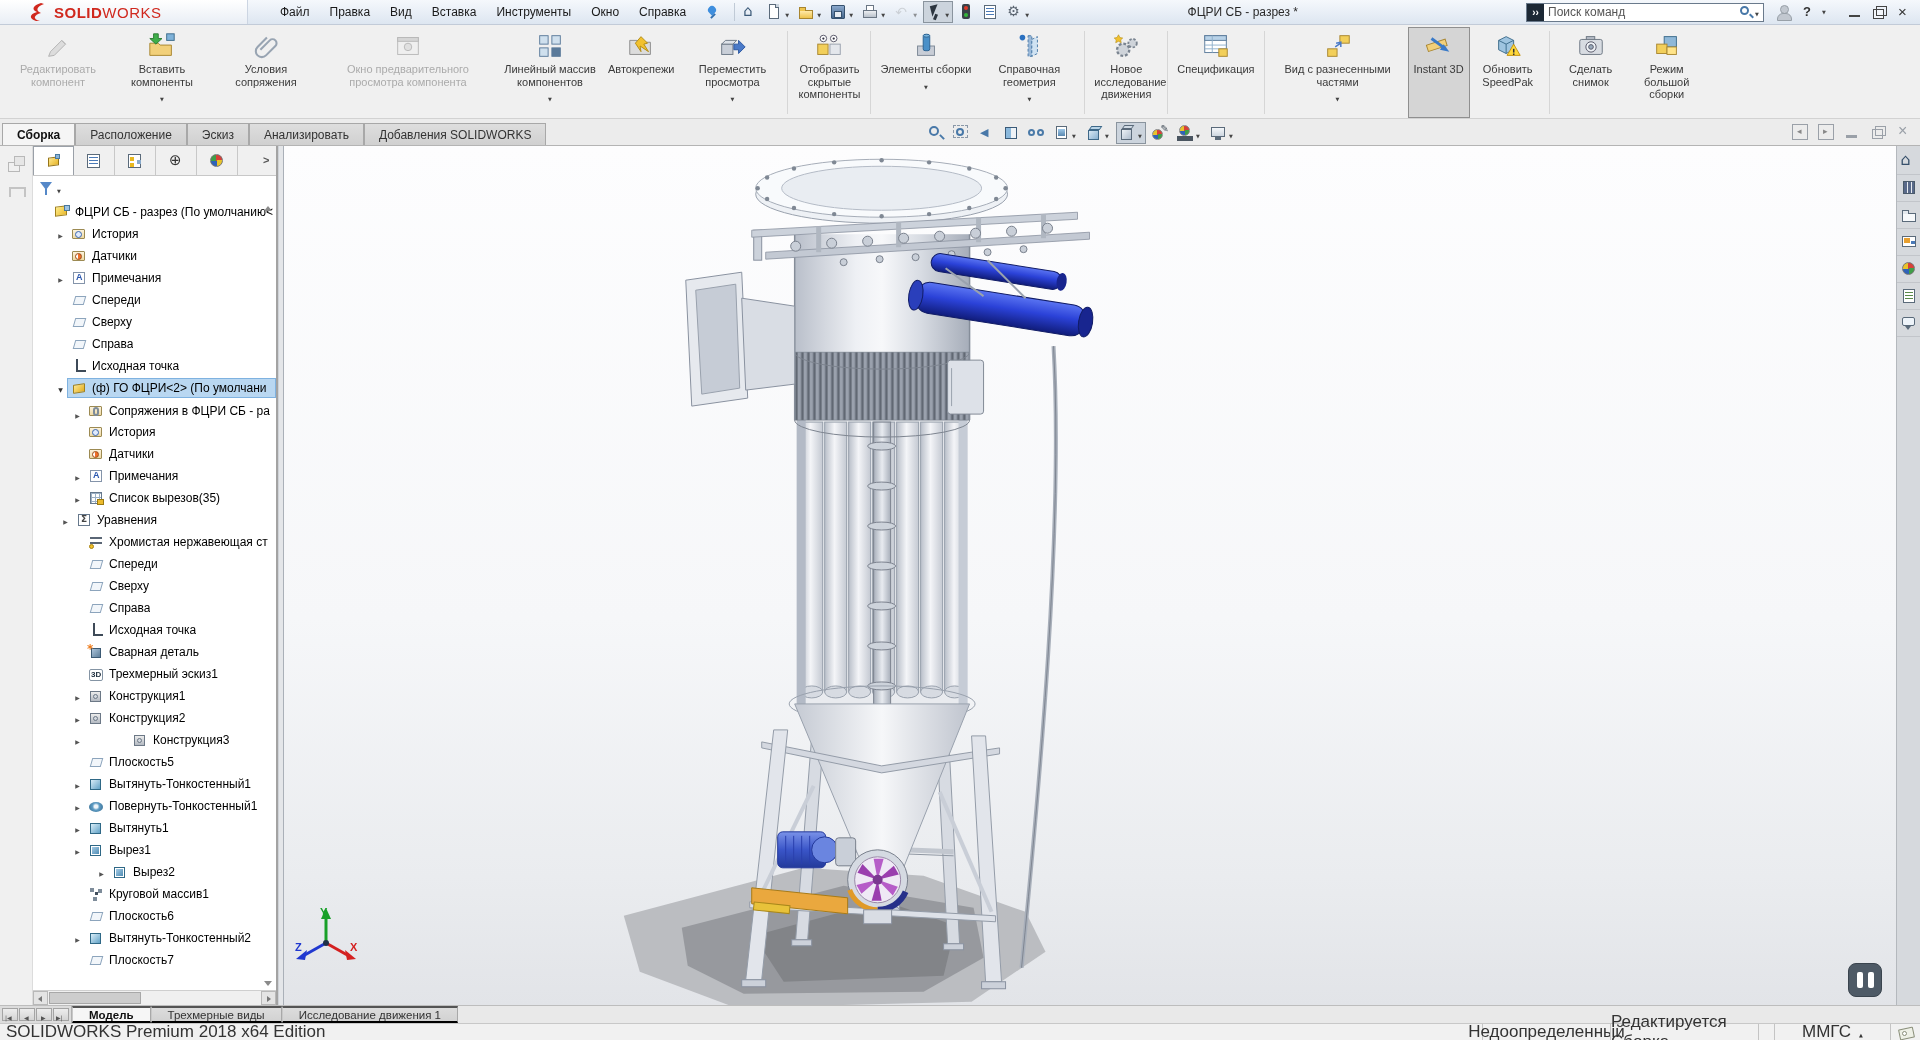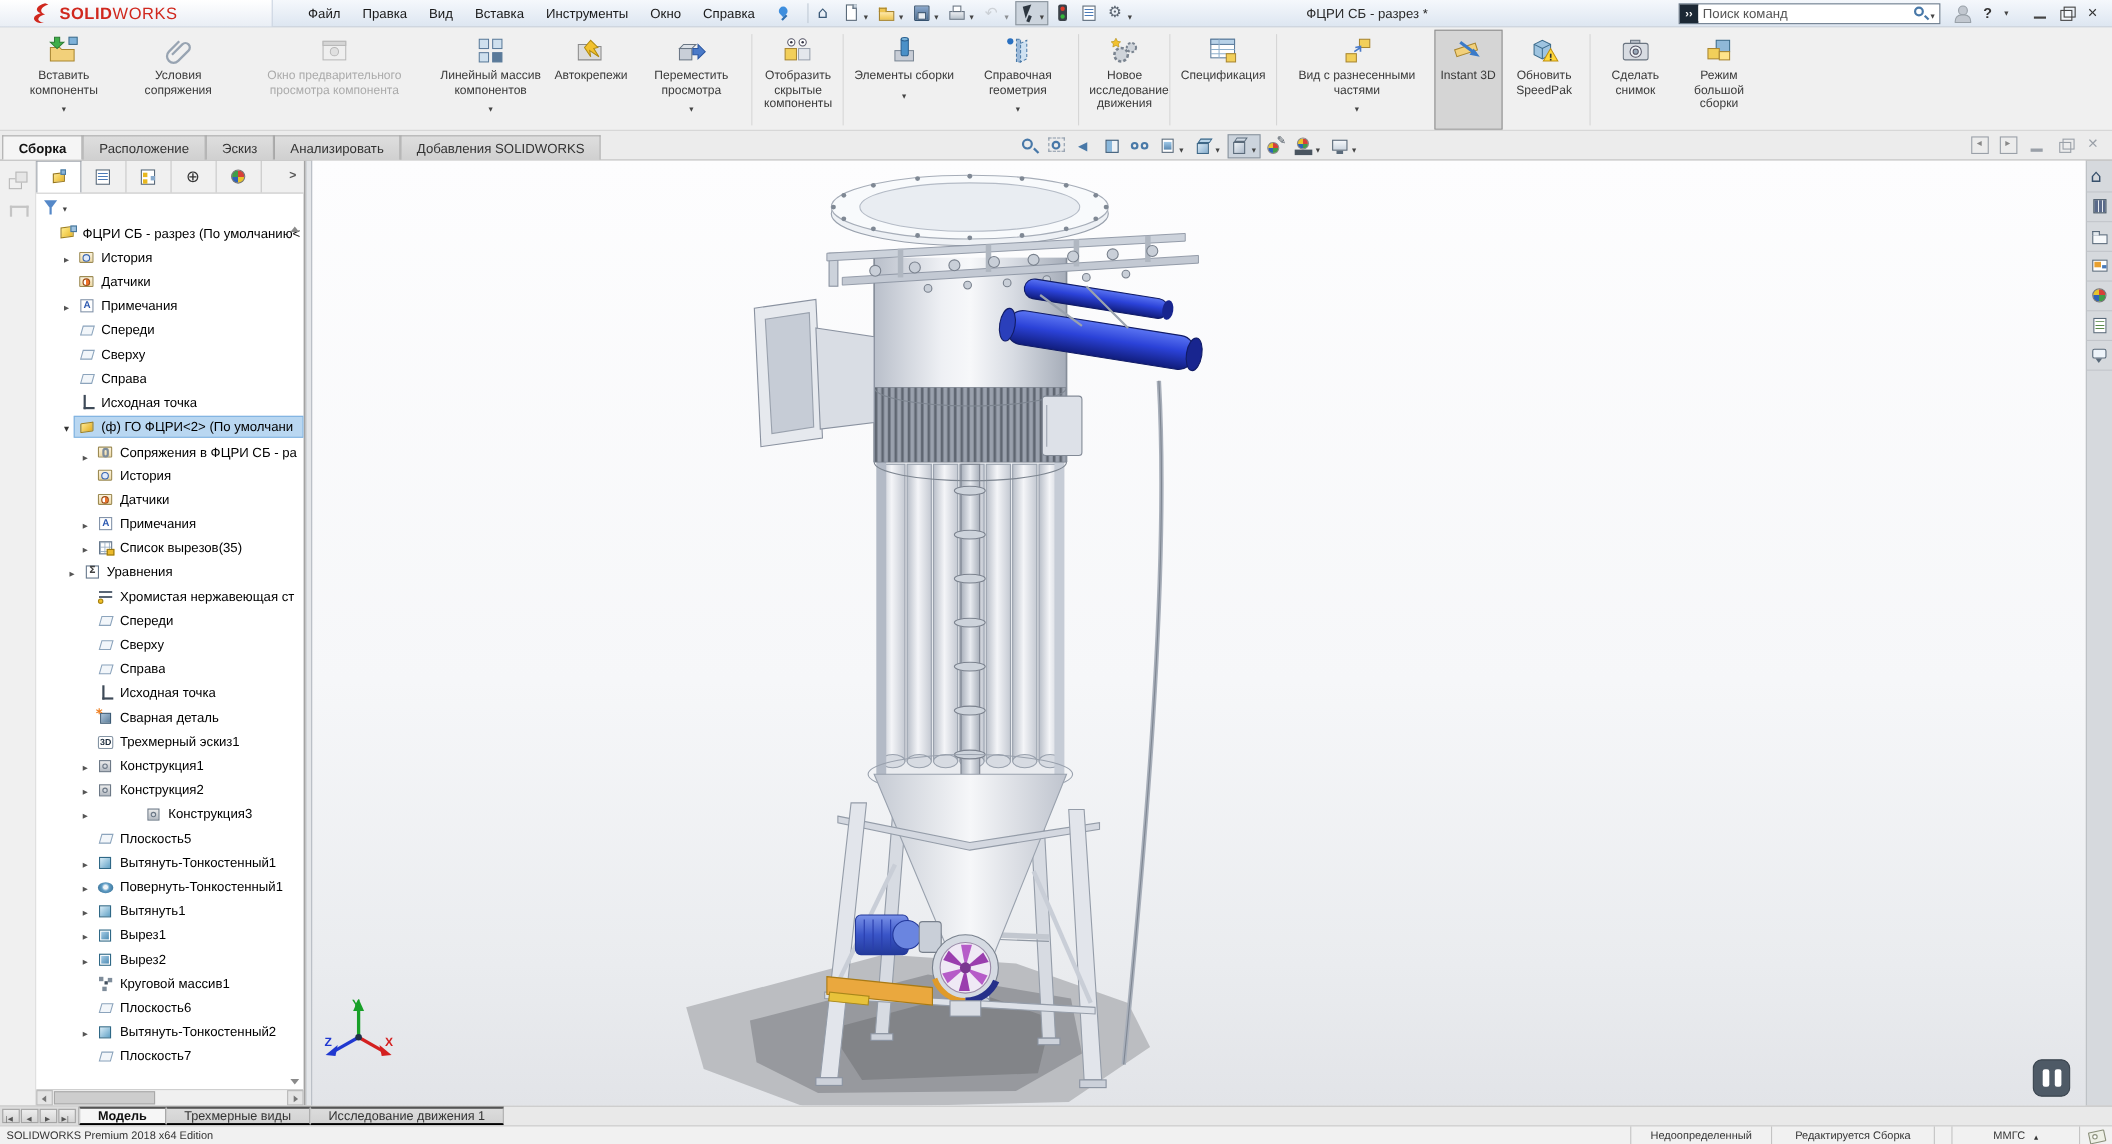--- a/index.html
+++ b/index.html
@@ -213,21 +213,21 @@
 .pausebtn i{display:block;width:6px;height:16px;background:#fff;border-radius:2px}
 .taskpane{width:24px;background:#d6d9dd;border-left:1px solid #b4b8bd;display:flex;flex-direction:column;align-items:center;padding-top:2px}
 .tpbtn{width:24px;height:27px;display:flex;align-items:center;justify-content:center;border:0;border-bottom:1px solid #c2c5ca;background:none}
 
 
 .bottombar{background:#e9e9e9;border-top:1px solid #bdbdbd;display:flex;align-items:stretch}
 .bnav{display:flex;align-items:center;background:#dcdcdc;border-right:1px solid #b0b0b0;padding:0 2px;gap:1px}
 .bnav-btn{width:16px;height:13px;background:linear-gradient(#ededed,#d4d4d4);border:1px solid #a4a4a4;position:relative;padding:0}
 .btab{padding:0 16px;font-size:11.5px;color:#333;background:linear-gradient(#dcdcdc,#d2d2d2);border-right:1px solid #a8a8a8;border-left:1px solid #c8c8c8;display:flex;align-items:center;cursor:default}
 .btab.active{background:#f6f6f6;font-weight:bold;color:#111}
-.statusbar{background:#f1f1f1;border-top:1px solid #c8c8c8;display:flex;align-items:center;font-size:10px;color:#333}
+.statusbar{background:#f1f1f1;border-top:1px solid #c8c8c8;display:flex;align-items:center;font-size:17px;color:#333}
 .sb-left{padding-left:6px}
 .sb-cell{border-left:1px solid #c4c4c4;height:100%;display:flex;align-items:center;justify-content:center}
 .sb-state{width:128px;margin-left:auto}
 .sb-mode{width:148px}
 .sb-gap{width:16px}
 .sb-units{width:116px;gap:8px}
 .units-arrow::before{content:'▲';font-size:5px;color:#333;font-family:"DejaVu Sans",sans-serif}
 .g-tag-icon{position:relative;width:22px;height:16px}
 .g-tag-icon::before{content:'';position:absolute;left:4px;top:4px;width:13px;height:9px;background:#eef0e6;border:1px solid #8a8f7a;border-radius:1px;transform:rotate(-12deg)}
 .g-tag-icon::after{content:'';position:absolute;left:7px;top:7px;width:3px;height:3px;border:1px solid #8a8f7a;border-radius:50%;background:#fff}
@@ -305,20 +305,27 @@
       <span class="awc-user"></span>
       <span class="awc-help"></span>
       <span class="dd"></span>
       <span class="awc-min"></span>
       <span class="awc-restore"></span>
       <span class="awc-close"></span>
     </div>
   </div>
 
   <div class="ribbon">
+    <button class="rbtn disabled">
+      <span class="ric"><svg viewBox="0 0 32 32">
+            <path d="M8 22 L20 10 l4 4 L12 26 l-6 1 z" fill="#dcdcdc" stroke="#b0b0b0"></path>
+            <path d="M20 10 l4 4" stroke="#b0b0b0"></path>
+          </svg></span>
+      <span class="rlab">Редактировать компонент</span>
+    </button>
     <button class="rbtn">
       <span class="ric"><svg viewBox="0 0 32 32">
             <path d="M3 13 h9 l2 2 h12 v11 H3z" fill="#f2d07a" stroke="#a8852f"></path>
             <path d="M7 3 h5 v5 h4 l-6.5 6 L3 8 h4z" fill="#3fae49" stroke="#2d7c34"></path>
             <rect x="21" y="3" width="8" height="7" fill="#7fb2d9" stroke="#3a6a8a"></rect>
           </svg></span>
       <span class="rlab">Вставить компоненты</span>
       <span class="rdd"></span>
     </button>
     <button class="rbtn">
@@ -754,21 +761,21 @@
               <span class="tlabel">Вытянуть1</span>
             </span>
           </div>
           <div class="trow" style="padding-left: 38px;">
             <span class="tarr closed"></span>
             <span class="hl">
               <span class="ti ti-cut-icon"></span>
               <span class="tlabel">Вырез1</span>
             </span>
           </div>
-          <div class="trow" style="padding-left: 38px;">
+          <div class="trow" style="padding-left: 38px; margin-left: 24px;">
             <span class="tarr closed"></span>
             <span class="hl">
               <span class="ti ti-cut-icon"></span>
               <span class="tlabel">Вырез2</span>
             </span>
           </div>
           <div class="trow" style="padding-left: 38px;">
             <span class="tarr none"></span>
             <span class="hl">
               <span class="ti ti-circular-pattern-icon"></span>

